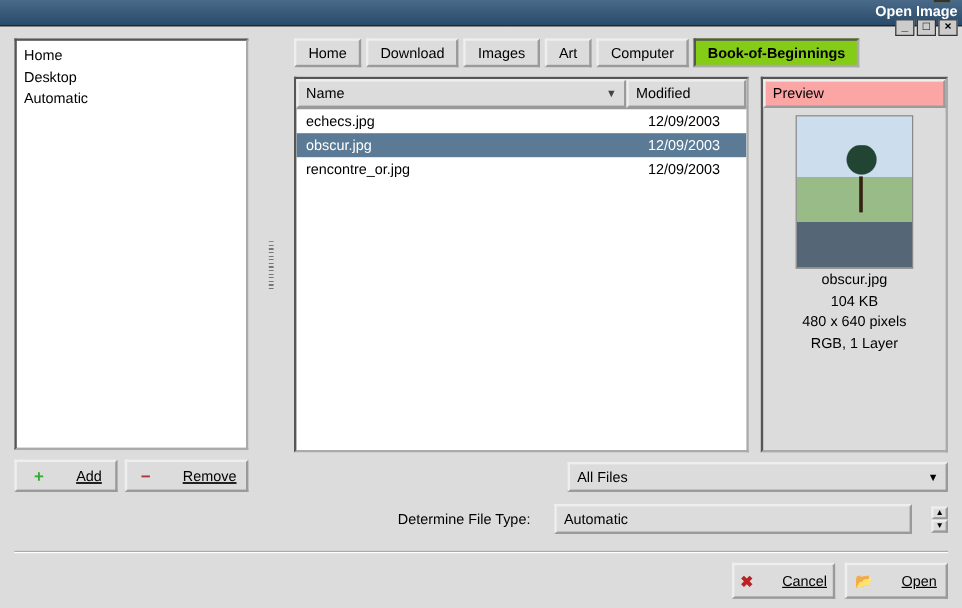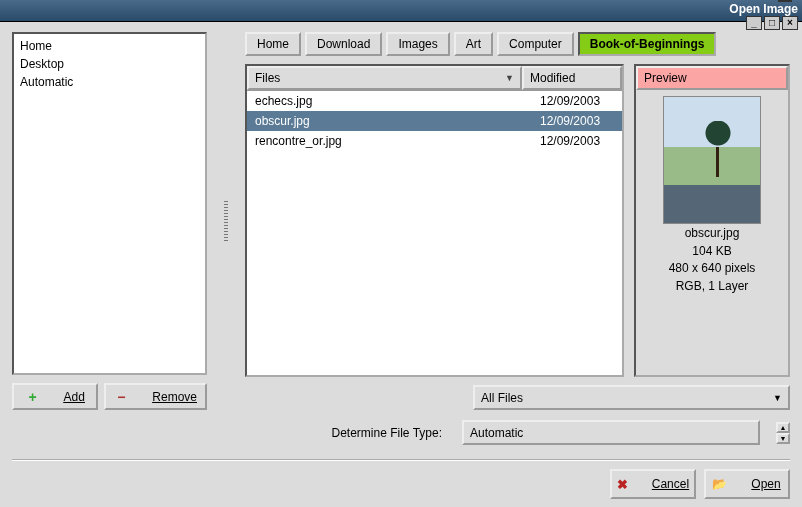--- a/index.html
+++ b/index.html
@@ -121,21 +121,21 @@
           <div class="crumb">Images</div>
           <div class="crumb">Art</div>
           <div class="crumb">Computer</div>
           <div class="crumb active">Book-of-Beginnings</div>
         </div>
 
       <div class="mid-row">
         <div class="filelist-wrap">
           <div class="list-header">
             <div class="col col-name">
-              <span>Files</span>
+              <span>Name</span>
               <span class="tri">▼</span>
             </div>
             <div class="col col-mod">
               <span>Modified</span>
             </div>
           </div>
           <div class="file-rows" id="file-rows">
               <div class="file-row">
                 <div class="fname">echecs.jpg</div>
                 <div class="fmod">12/09/2003</div>

